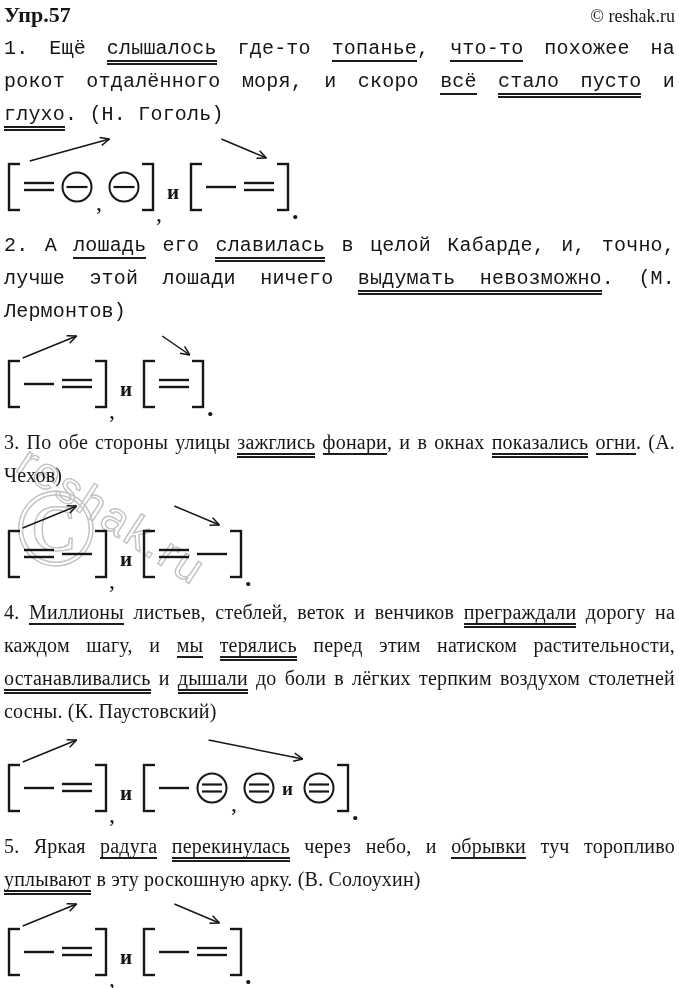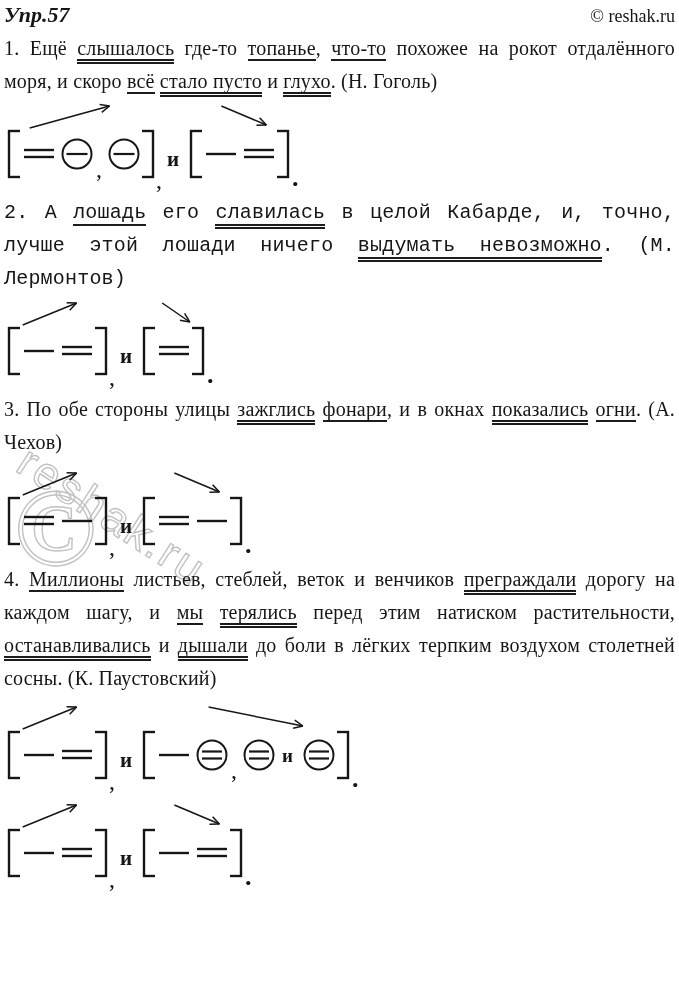--- a/index.html
+++ b/index.html
@@ -3,27 +3,27 @@
 <meta charset="utf-8">
 <style>
   html,body{margin:0;padding:0;}
   body{
     width:679px;height:988px;overflow:hidden;background:#ffffff;
     font-family:"Liberation Serif","DejaVu Serif",serif;color:#161616;
     position:relative;
   }
   #page{position:relative;z-index:1;padding:2px 4px 0 4px;}
   .hdr{display:flex;justify-content:space-between;align-items:baseline;height:30px;}
-  .hdr .ex{font-weight:bold;font-size:22px;font-style:italic;}
+  .hdr .ex{font-weight:bold;font-size:22px;}
   .hdr .cr{font-size:18px;}
   p.sentence{
     margin:0;text-align:justify;font-size:20px;line-height:33px;
     letter-spacing:0.2px;
   }
-  .m1{margin-top:9px;}
+  .m1{margin-top:9px;font-family:Liberation Mono, monospace;}
   .m2{margin-top:24px;font-family:Liberation Mono, monospace;}
   .m3{margin-top:34px;}
   .m4{margin-top:18px;}
   .m5{margin-top:16px;}
   .u1{border-bottom:2px solid #1c1c1c;padding-bottom:0px;}
   .u2{border-bottom:5px double #1c1c1c;padding-bottom:0px;}
   .schema{display:block;margin:2px 0 0 2px;}
   .schema.sm3{margin-top:8px;}
   .schema.sm4{margin-top:6px;}
   .schema.sm5{margin-top:2px;}
@@ -172,20 +172,21 @@
         <line x1="303" y1="57.5" x2="323" y2="57.5" stroke="#161616" stroke-width="2.2" stroke-linecap="butt"></line>
         <line x1="342" y1="30" x2="342" y2="78" stroke="#161616" stroke-width="2.4" stroke-linecap="butt"></line>
         <line x1="331" y1="31" x2="343" y2="31" stroke="#161616" stroke-width="2.4" stroke-linecap="butt"></line>
         <line x1="331" y1="77" x2="343" y2="77" stroke="#161616" stroke-width="2.4" stroke-linecap="butt"></line>
         <line x1="202.6" y1="6" x2="296.9" y2="25" stroke="#161616" stroke-width="1.5" stroke-linecap="butt"></line>
         <line x1="296.9" y1="25" x2="287.14360154347935" y2="27.193784209443113" stroke="#161616" stroke-width="1.5" stroke-linecap="butt"></line>
         <line x1="296.9" y1="25" x2="288.7543803979144" y2="19.199234421378545" stroke="#161616" stroke-width="1.5" stroke-linecap="butt"></line>
         <text x="346" y="86" font-size="26" font-family="Liberation Serif, serif" fill="#161616" font-weight="bold">.</text>
       </svg></div>
 
+  <p class="sentence m5"><span>5. Яркая </span><span class="u1">радуга</span><span> </span><span class="u2">перекинулась</span><span> через небо, и </span><span class="u1">обрывки</span><span> туч торопливо </span><span class="u2">уплывают</span><span> в эту роскошную арку. (В. Солоухин)</span></p>
   <div class="schema sm5"><svg height="92" width="252">
         <line x1="3" y1="30" x2="3" y2="78" stroke="#161616" stroke-width="2.4" stroke-linecap="butt"></line>
         <line x1="2" y1="31" x2="14" y2="31" stroke="#161616" stroke-width="2.4" stroke-linecap="butt"></line>
         <line x1="2" y1="77" x2="14" y2="77" stroke="#161616" stroke-width="2.4" stroke-linecap="butt"></line>
         <line x1="18" y1="54" x2="48" y2="54" stroke="#161616" stroke-width="2.4" stroke-linecap="butt"></line>
         <line x1="56" y1="50" x2="86" y2="50" stroke="#161616" stroke-width="2.4" stroke-linecap="butt"></line>
         <line x1="56" y1="57" x2="86" y2="57" stroke="#161616" stroke-width="2.4" stroke-linecap="butt"></line>
         <line x1="100" y1="30" x2="100" y2="78" stroke="#161616" stroke-width="2.4" stroke-linecap="butt"></line>
         <line x1="89" y1="31" x2="101" y2="31" stroke="#161616" stroke-width="2.4" stroke-linecap="butt"></line>
         <line x1="89" y1="77" x2="101" y2="77" stroke="#161616" stroke-width="2.4" stroke-linecap="butt"></line>

